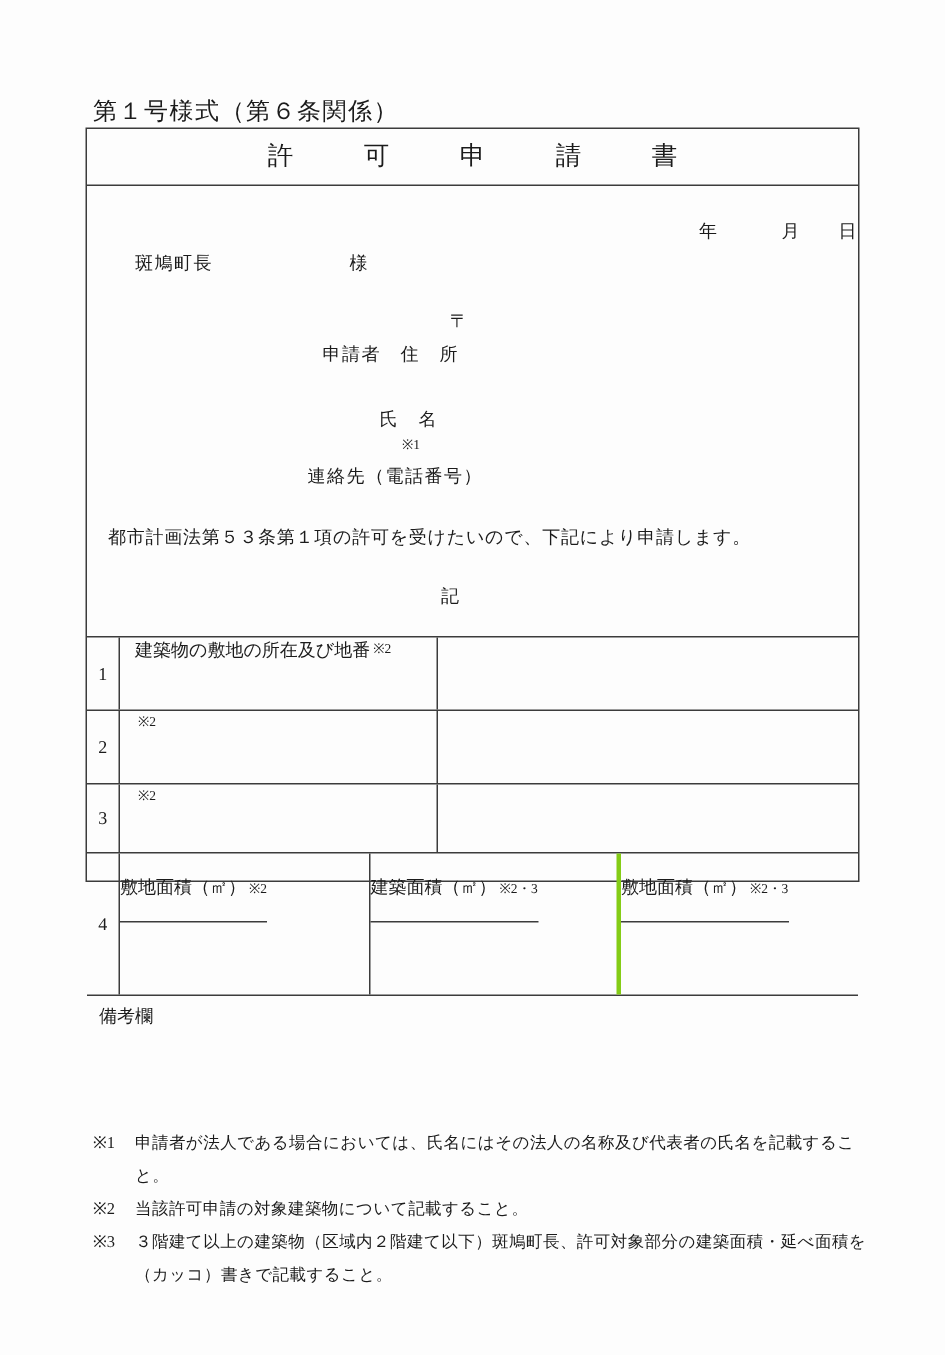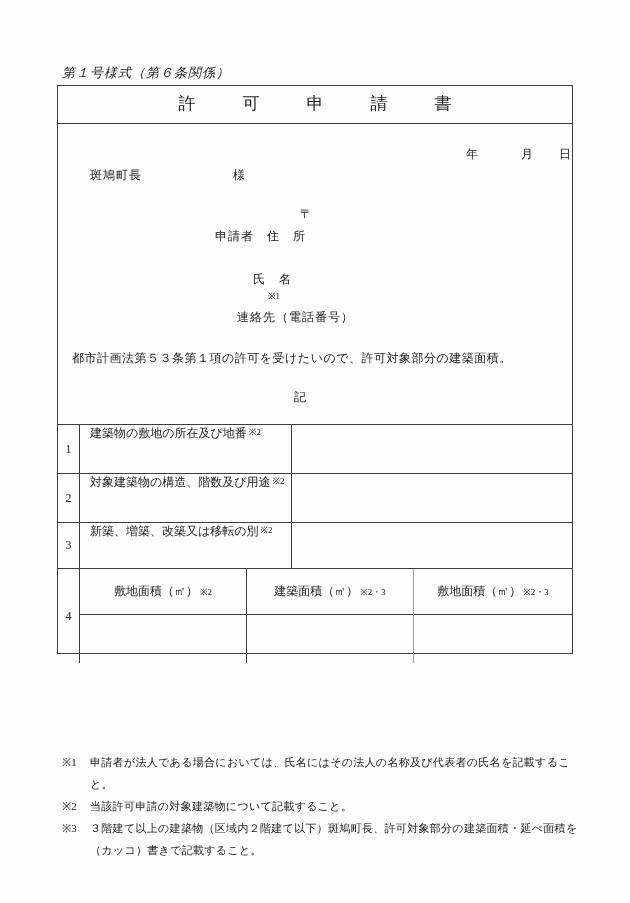--- a/index.html
+++ b/index.html
@@ -6,46 +6,46 @@
   html, body { width: 630px; height: 903px; }
   body {
     position: relative;
     background: #fdfdfd;
     color: #1b1b1b;
     font-family: "Liberation Serif", "DejaVu Serif", serif;
     overflow: hidden;
   }
   .form-number {
     position: absolute; left: 62px; top: 64px;
-    font-size: 13px; letter-spacing: 1px; white-space: nowrap; font-style: italic;
+    font-size: 16px; letter-spacing: 1px; white-space: nowrap;
   }
   .outer-box {
     position: absolute; left: 57px; top: 85px;
-    width: 516px; height: 569px;
+    width: 516px; height: 503px;
     border: 1.5px solid #3c3c3c;
     background: #fdfdfd;
   }
   .title-row {
     height: 38px; border-bottom: 1px solid #3c3c3c;
     text-align: center; font-size: 17px; line-height: 36px;
     letter-spacing: 15px; padding-left: 15px;
     white-space: nowrap;
   }
   .content-section { position: relative; height: 300px; font-size: 12px; }
   .abs { position: absolute; white-space: nowrap; }
   .date-year  { left: 408px; top: 22px; }
   .date-month { left: 463px; top: 22px; }
   .date-day   { left: 501px; top: 22px; }
   .addressee  { left: 11px;  top: 43px; letter-spacing: 1px; margin-left: 21px; }
   .honorific  { left: 175px; top: 43px; }
   .postal-mark { left: 242px; top: 82px; }
   .applicant-address { left: 157px; top: 104px; letter-spacing: 1px; font-family: Liberation Mono, monospace; }
   .name-label { left: 195px; top: 147px; letter-spacing: 1px; }
   .note-ref-1 { left: 210px; top: 165px; font-size: 9px; }
-  .contact-label { left: 147px; top: 185px; letter-spacing: 1px; margin-left: 32px; }
+  .contact-label { left: 147px; top: 185px; letter-spacing: 1px; }
   .body-sentence { left: 14px; top: 226px; letter-spacing: 0.5px; }
   .ki-label { left: 236px; top: 265px; }
 
   .trow { display: flex; border-top: 1px solid #3c3c3c; }
   .h49 { height: 49px; } .h46 { height: 46px; }
   .no-cell {
     width: 22px; flex: none; border-right: 1px solid #3c3c3c;
     display: flex; align-items: center; justify-content: center;
     font-size: 12px;
   }
@@ -54,23 +54,23 @@
     display: flex; align-items: flex-start; padding-left: 10px;
     font-size: 12px; white-space: nowrap;
   }
   .value-cell {
     flex: 1; display: flex; align-items: center; justify-content: center;
     font-size: 12px; white-space: nowrap; letter-spacing: 1px;
   }
   .note { font-size: 9px; padding-left: 2px; white-space: nowrap; }
 
   .row4 { display: flex; border-top: 1px solid #3c3c3c; height: 95px; }
-  .r4-col { display: flex; flex-direction: column; }
+  .r4-col { display: flex; flex-direction: row; }
   .r4-col-1 { width: 167px; flex: none; border-right: 1px solid #3c3c3c; }
-  .r4-col-2 { width: 167px; flex: none; border-right: 1px solid #84cc16; }
+  .r4-col-2 { width: 167px; flex: none; border-right: 3px solid #84cc16; }
   .r4-col-3 { flex: 1; }
   .r4-head {
     height: 46px; border-bottom: 1px solid #3c3c3c;
     display: flex; align-items: center; justify-content: center;
     font-size: 12px; white-space: nowrap;
   }
   .r4-val { flex: 1; }
 
   .remarks-row {
     border-top: 1px solid #3c3c3c; height: 87px;
@@ -101,46 +101,44 @@
 
     <span class="abs addressee">斑鳩町長</span>
     <span class="abs honorific">様</span>
 
     <span class="abs postal-mark">〒</span>
     <span class="abs applicant-address">申請者　住　所</span>
     <span class="abs name-label">氏　名</span>
     <span class="abs note-ref-1">※1</span>
     <span class="abs contact-label">連絡先（電話番号）</span>
 
-    <span class="abs body-sentence">都市計画法第５３条第１項の許可を受けたいので、許可対象部分の建築面積。</span>
+    <span class="abs body-sentence">都市計画法第５３条第１項の許可を受けたいので、下記により申請します。</span>
     <span class="abs ki-label">記</span>
   </div>
 
   <div class="trow h49">
     <div class="no-cell">1</div>
     <div class="label-cell">
       <span>建築物の敷地の所在及び地番</span>
         <span class="note">※2</span>
     </div>
     <div class="value-cell"></div>
   </div>
 
   <div class="trow h49">
     <div class="no-cell">2</div>
     <div class="label-cell">
-      <span>対象建築物の構造、階数及び用途</span>
         <span class="note">※2</span>
     </div>
     <div class="value-cell"></div>
   </div>
 
   <div class="trow h46">
     <div class="no-cell">3</div>
     <div class="label-cell">
-      <span>新築、増築、改築又は移転の別</span>
         <span class="note">※2</span>
     </div>
   </div>
 
   <div class="row4">
     <div class="no-cell">4</div>
     <div class="r4-col r4-col-1">
       <div class="r4-head">
         <span>敷地面積（㎡）</span>
           <span class="note">※2</span>
@@ -156,20 +154,23 @@
     </div>
     <div class="r4-col r4-col-3">
       <div class="r4-head">
         <span>敷地面積（㎡）</span>
           <span class="note">※2・3</span>
       </div>
       <div class="r4-val"></div>
     </div>
   </div>
 
+  <div class="remarks-row">
+    <span>備考欄</span>
+  </div>
 
 </div>
 
 <div class="footnotes">
   <div class="fn">
     <span class="fn-marker">※1</span>
     <span class="fn-text">申請者が法人である場合においては、氏名にはその法人の名称及び代表者の氏名を記載すること。</span>
   </div>
   <div class="fn">
     <span class="fn-marker">※2</span>

